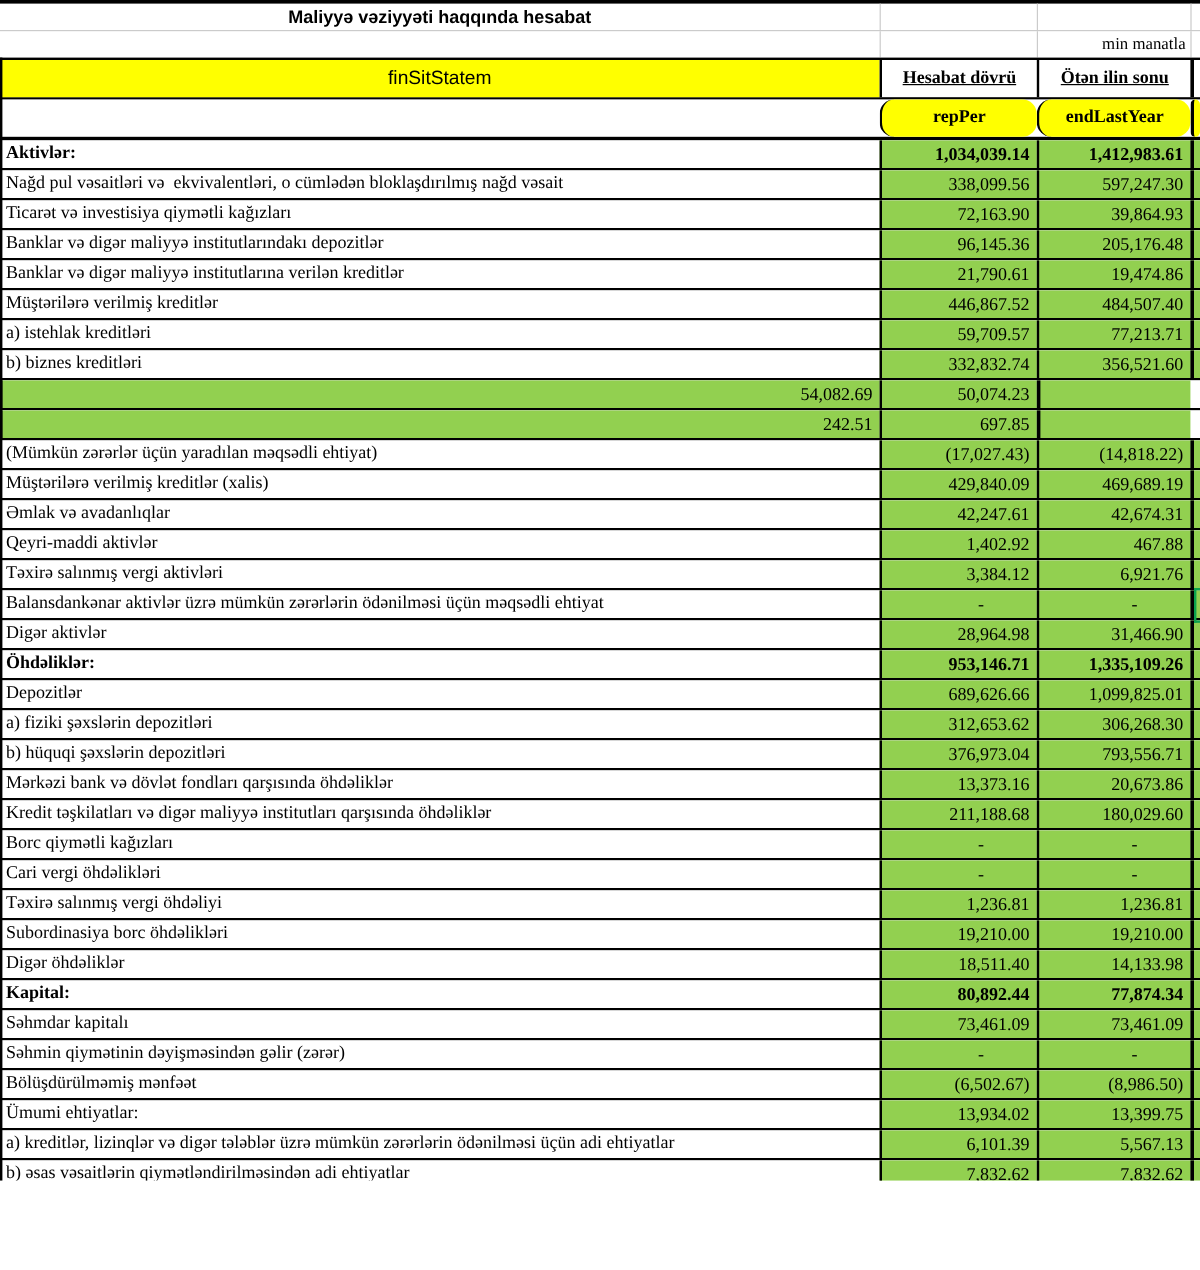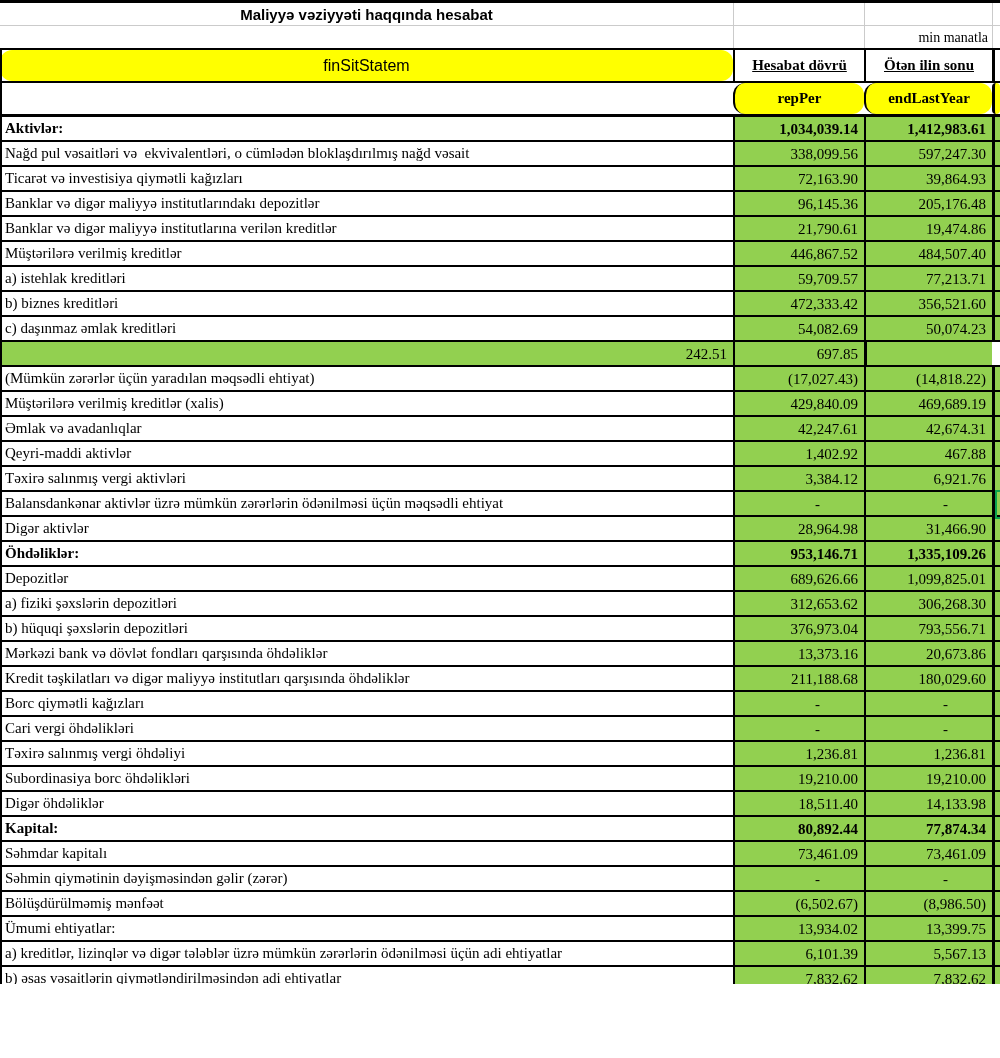--- a/index.html
+++ b/index.html
@@ -25,21 +25,21 @@
   .unit-cell { display:flex; align-items:flex-end; justify-content:flex-end; padding:0 4px 2px 0; font-weight:normal; font-size:14px;text-align:right; }
 
   .tbl { position:absolute; left:0; top:48px; width:1000px; }
   .row { display:grid; grid-template-columns:733px 131px 128px 8px; background:#fff; border-bottom:2px solid #000; }
   .cell { display:flex; align-items:flex-end; overflow:hidden; }
   .c2,.c3 { border-left:2px solid #000; justify-content:flex-end; padding:0 6px 2px 0; }
   .c4 { border-left:3px solid #000; }
 
   .header-row { height:35px; border-top:2px solid #000; }
   .header-row .cell { align-items:center; justify-content:center; padding:0; }
-  .header-row .c1 { background:#FFFF00; font-family:"Liberation Sans","DejaVu Sans",sans-serif; font-size:16px;border-radius:12px; }
+  .header-row .c1 { background:#FFFF00; font-family:"Liberation Sans","DejaVu Sans",sans-serif; font-size:16px; }
   .header-row .c2, .header-row .c3 { font-weight:bold; font-size:15px;text-decoration:underline; }
 
   .code-row { height:34px; border-bottom:3px solid #000; }
   .code-row .cell { align-items:center; justify-content:center; padding:0;border-radius:12px; }
   .code-row .c2, .code-row .c3, .code-row .c4 { background:#FFFF00; }
   .code-row .c2, .code-row .c3 { font-weight:bold; font-size:15px; }
 
   .data-row { height:25px; font-size:15px; }
   .data-row .c1 { padding:0 21px 3px 5px; white-space:pre; }
   .data-row .c2, .data-row .c3, .data-row .c4 { background:#92D050; }
@@ -128,26 +128,25 @@
           <div class="cell c4"></div>
         </div>
         <div class="row data-row">
           <div class="cell c1">a) istehlak kreditləri</div>
           <div class="cell c2 num">59,709.57</div>
           <div class="cell c3 num">77,213.71</div>
           <div class="cell c4"></div>
         </div>
         <div class="row data-row">
           <div class="cell c1">b) biznes kreditləri</div>
-          <div class="cell c2 num">472,333.42</div>
+          <div class="cell c2 num">332,832.74</div>
           <div class="cell c3 num">356,521.60</div>
           <div class="cell c4"></div>
         </div>
         <div class="row data-row">
-          <div class="cell c1">c) daşınmaz əmlak kreditləri</div>
           <div class="cell c2 num">54,082.69</div>
           <div class="cell c3 num">50,074.23</div>
           <div class="cell c4"></div>
         </div>
         <div class="row data-row">
           <div class="cell c2 num">242.51</div>
           <div class="cell c3 num">697.85</div>
           <div class="cell c4"></div>
         </div>
         <div class="row data-row">

